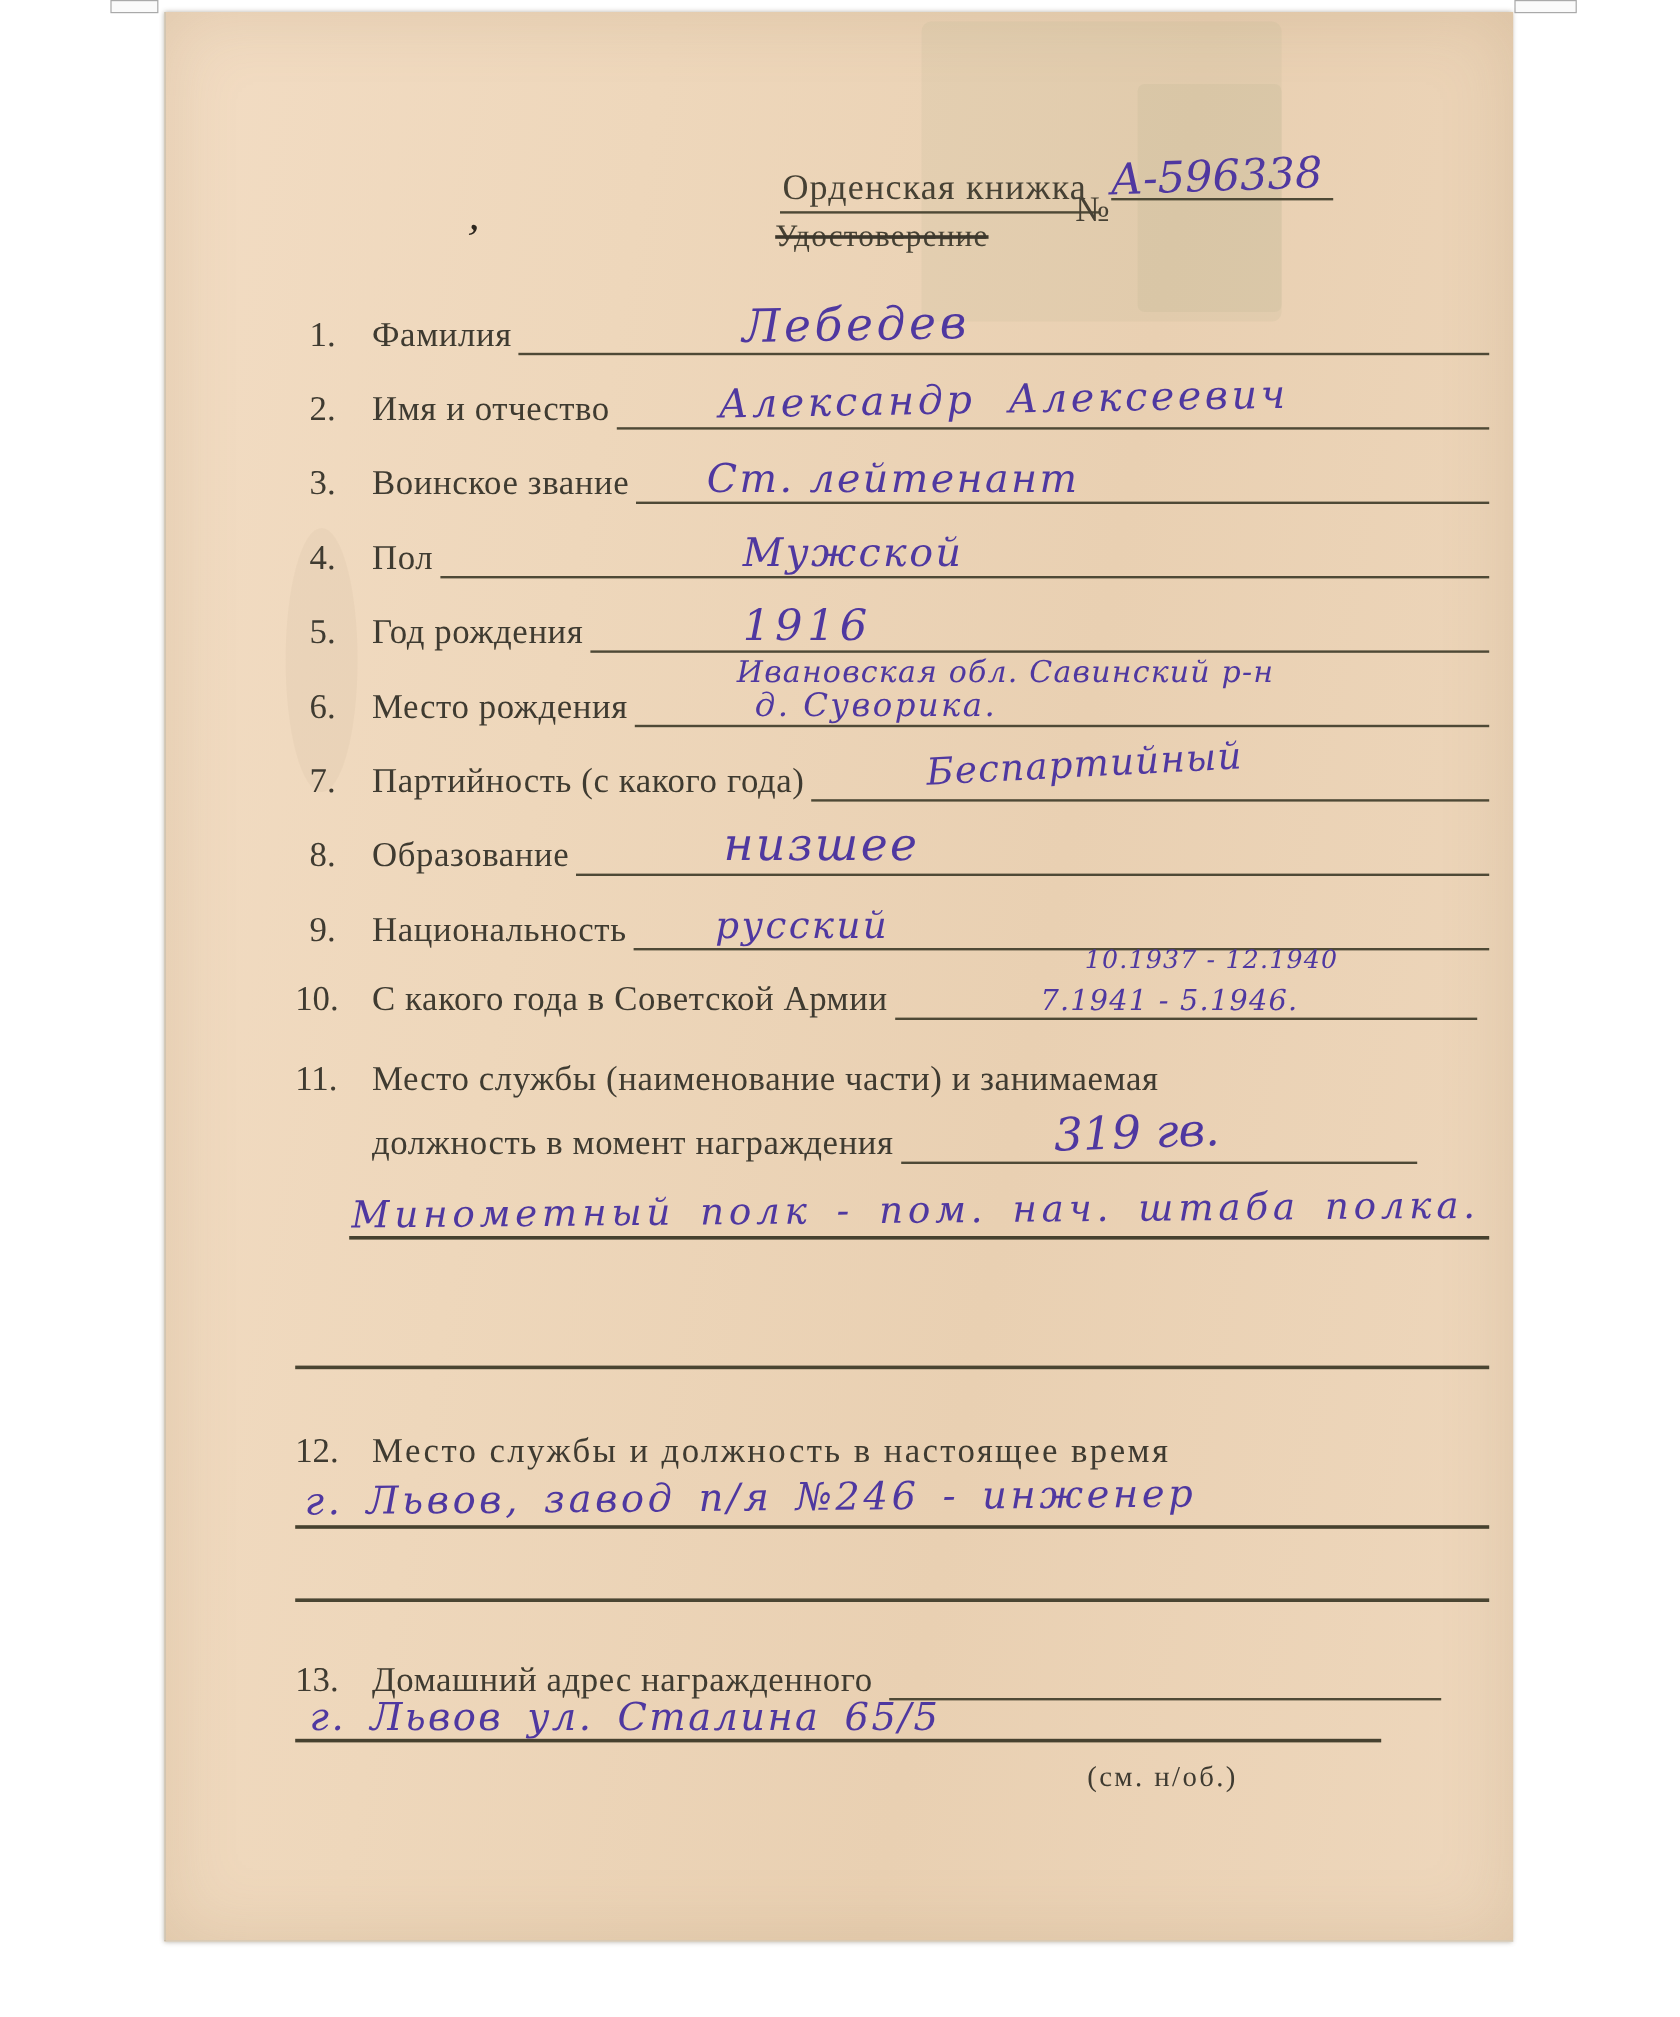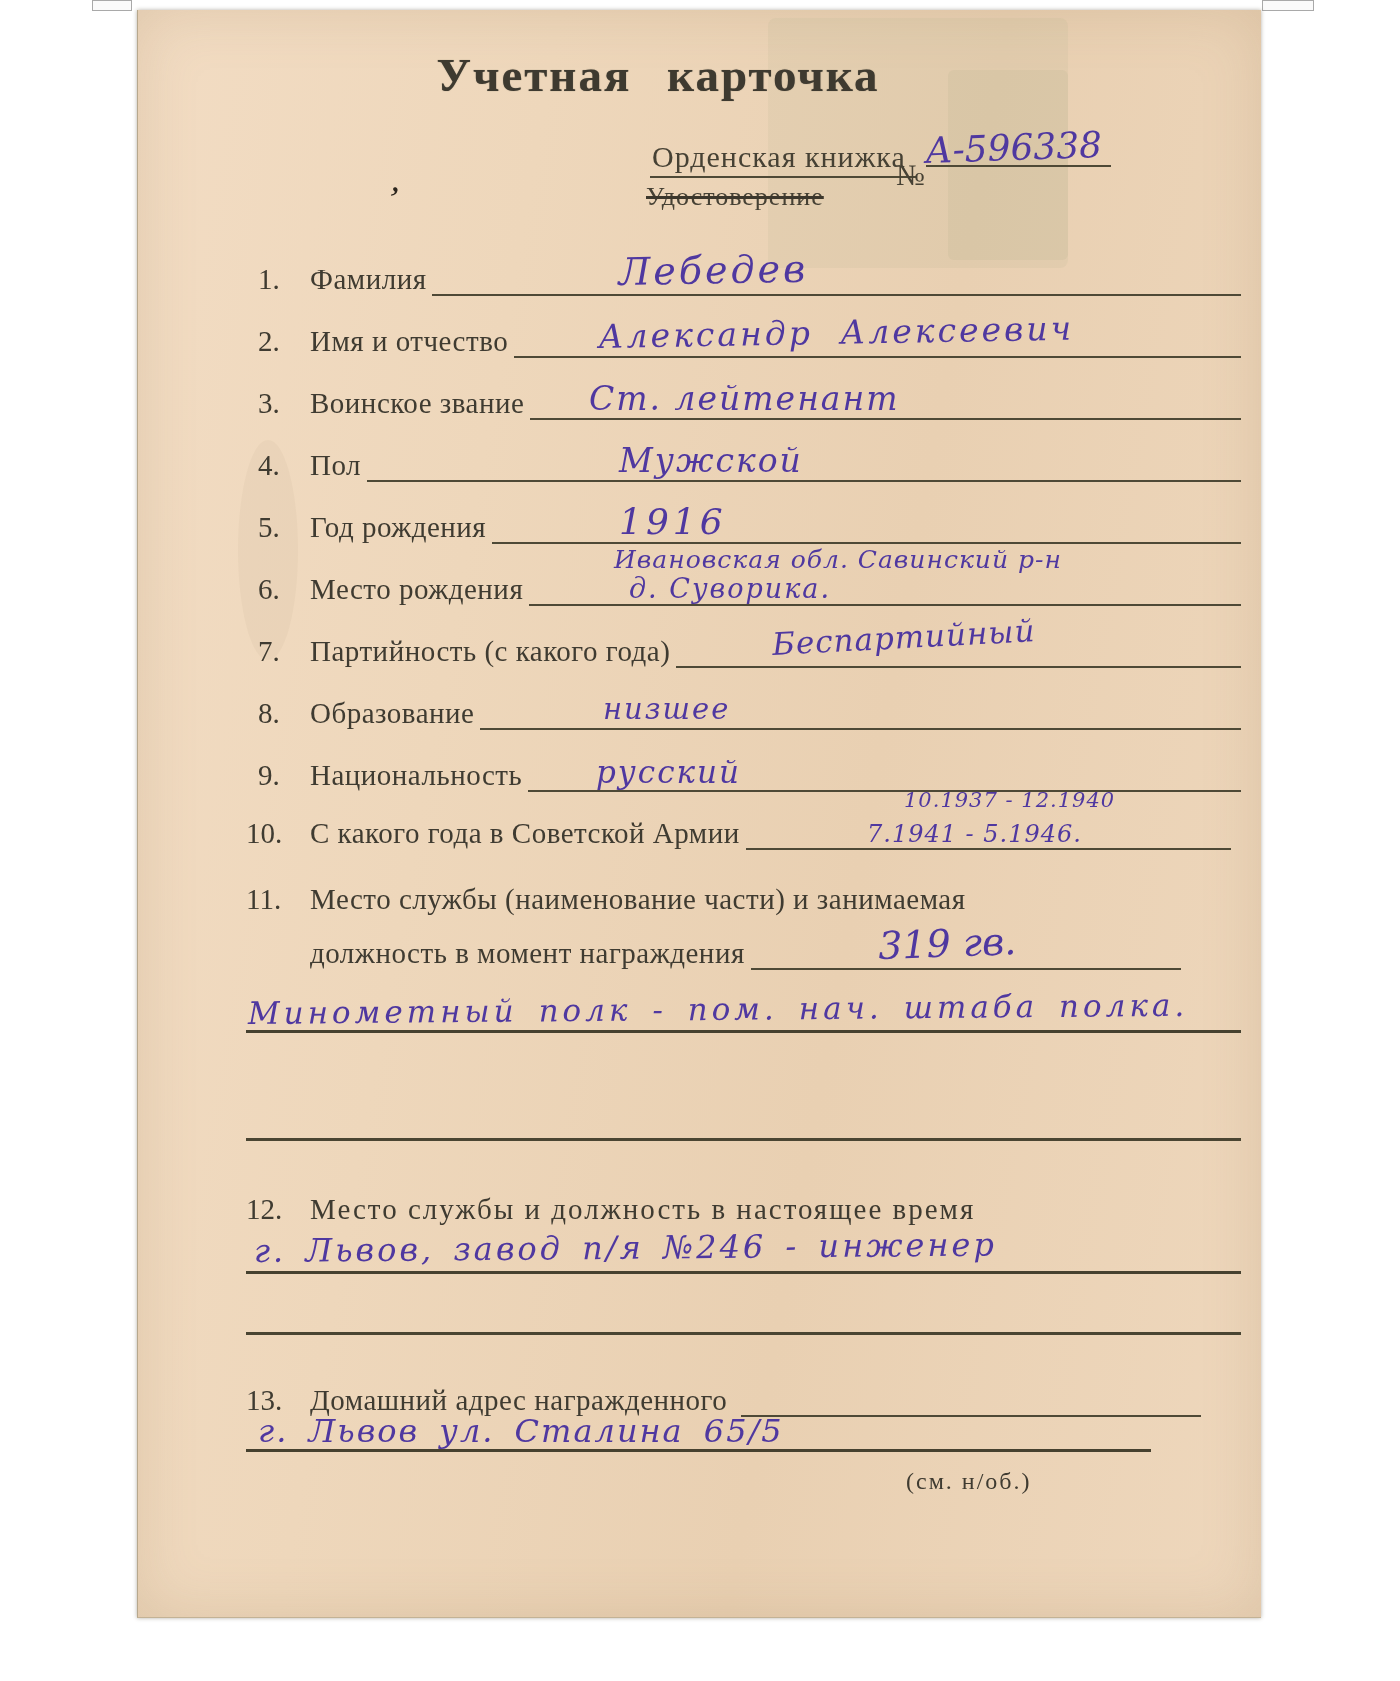--- a/index.html
+++ b/index.html
@@ -56,21 +56,21 @@
     transform-origin:left bottom;
   }
   .hw1{left:373px;font-size:38px;letter-spacing:3px;transform:rotate(-1deg);}
   .hw2{left:353px;font-size:33px;letter-spacing:3px;word-spacing:14px;transform:rotate(-1deg);}
   .hw3{left:343px;font-size:33px;letter-spacing:2px;text-align:right;}
   .hw4{left:373px;font-size:33px;letter-spacing:2px;}
   .hw5{left:373px;font-size:36px;letter-spacing:4px;}
   .hw6a{left:368px;bottom:32px;font-size:25px;letter-spacing:1px;}
   .hw6{left:383px;font-size:27px;letter-spacing:2px;}
   .hw7{left:527px;font-size:31px;letter-spacing:1px;transform:rotate(-3deg);bottom:6px;}
-  .hw8{left:357px;font-size:29px;letter-spacing:2px;bottom:4px;margin-top:39px;}
+  .hw8{left:357px;font-size:38px;letter-spacing:2px;bottom:4px;margin-top:39px;}
   .hw9{left:350px;font-size:31px;letter-spacing:2px;}
   .hw10a{left:658px;bottom:38px;font-size:21px;letter-spacing:1px;}
   .hw10{left:621px;font-size:24px;letter-spacing:1px;margin-top:29px;}
   .hw11b{left:633px;font-size:38px;transform:rotate(-2deg);}
   .hw11c{left:2px;font-size:31px;letter-spacing:4px;word-spacing:7px;transform:rotate(-0.5deg);}
   .hw12{left:8px;font-size:32px;letter-spacing:3px;word-spacing:6px;transform:rotate(-0.5deg);}
   .hw13{left:12px;font-size:32px;letter-spacing:2px;word-spacing:8px;}
 
   .footer-note{position:absolute;left:768px;top:1458px;font-size:24px;color:#3f3b31;letter-spacing:2px;}
 </style>
@@ -79,21 +79,20 @@
 
 <div class="artifact left"></div>
 <div class="artifact right"></div>
 
 <div class="card">
   <div class="stain bleed"></div>
   <div class="stain bleed2"></div>
   <div class="stain smudge"></div>
   <span class="inkblot">’</span>
 
-  <div class="doc-title">Учетная карточка</div>
 
   <div class="hdr-book">Орденская книжка</div>
   <div class="hdr-cert">Удостоверение</div>
   <div class="hdr-no">№</div>
   <div class="hdr-number">
     <span class="hw" style="font-size:36px;transform:rotate(-2deg);">А-596338</span>
   </div>
 
   <div class="row" style="top:240px;">
     <span class="num s">1.</span>
@@ -170,21 +169,21 @@
   <div class="row" style="top:860px;">
     <span class="num">11.</span>
     <span class="lbl">Место службы (наименование части) и занимаемая</span>
   </div>
   <div class="row" style="top:914px;">
     <span class="num"></span>
     <span class="lbl">должность в момент награждения</span>
     <span class="line" style="margin-right:60px;"></span>
     <span class="hw hw11b">319 гв.</span>
   </div>
-  <div class="row" style="top:977px;">
+  <div class="row" style="top:977px;margin-left:45px;">
     <span class="line thick" style="margin-left:0;"></span>
     <span class="hw hw11c">Минометный полк - пом. нач. штаба полка.</span>
   </div>
 
   <div class="rule" style="top:1128px;left:108px;right:20px;"></div>
 
   <div class="row" style="top:1170px;">
     <span class="num">12.</span>
     <span class="lbl" style="letter-spacing:2px;">Место службы и должность в настоящее время</span>
   </div>

